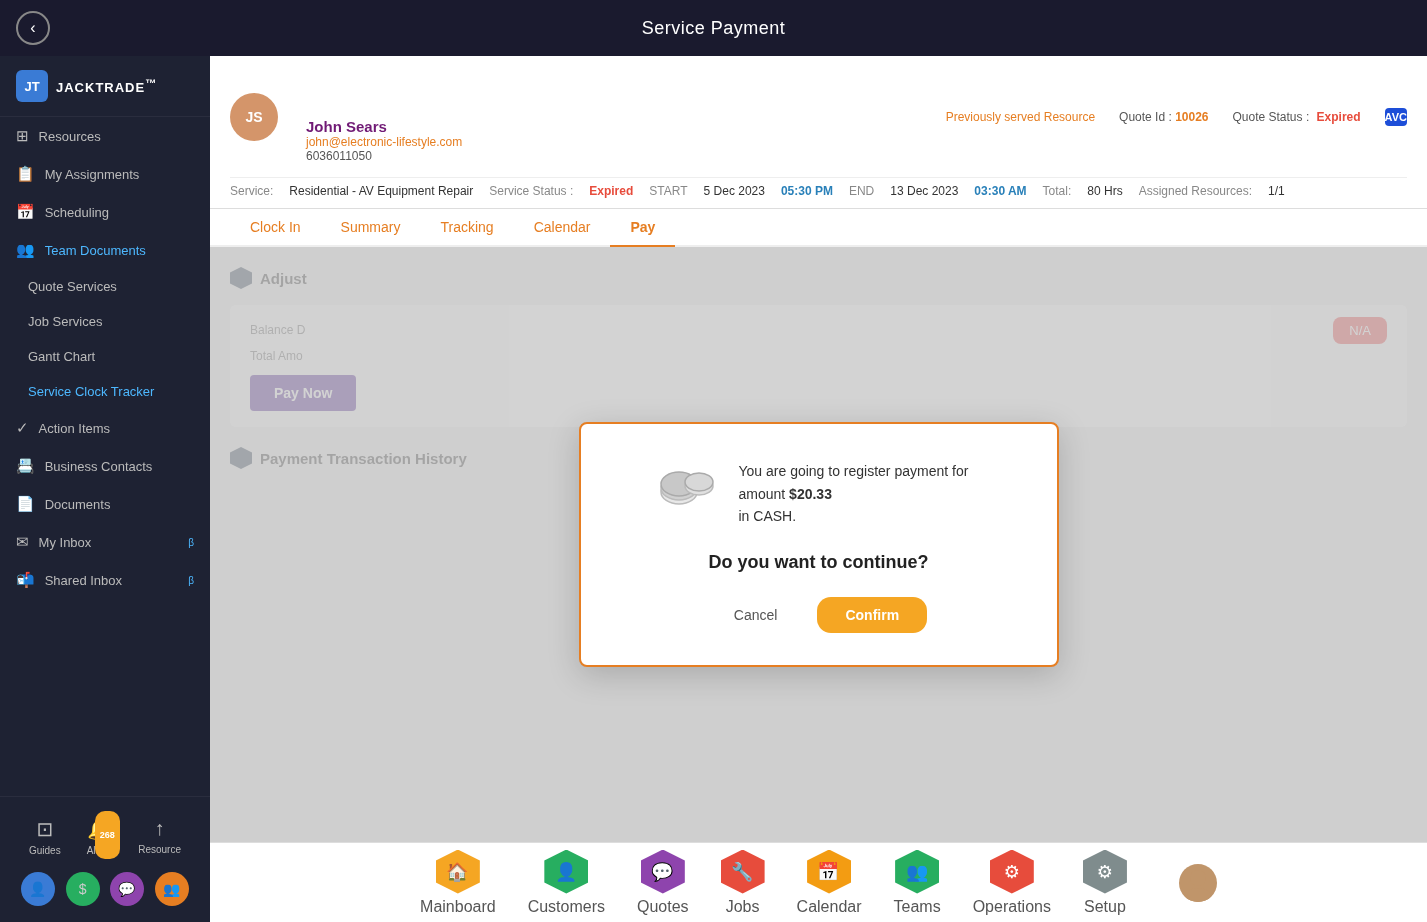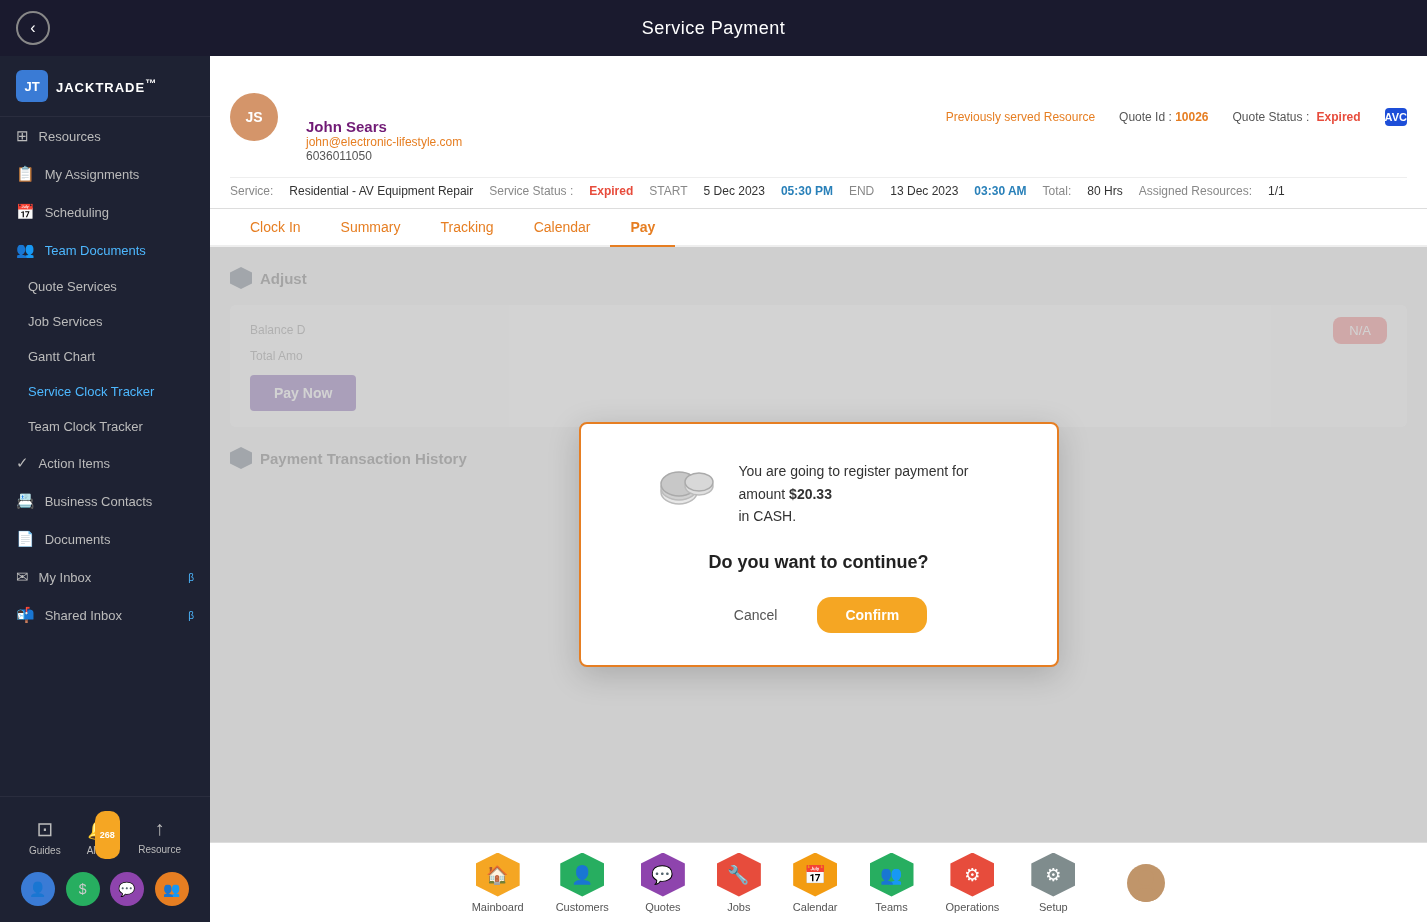--- a/index.html
+++ b/index.html
@@ -250,21 +250,21 @@
     .bottom-nav-item {
       display: flex; flex-direction: column; align-items: center; gap: 4px;
       cursor: pointer;
     }
     .bottom-nav-icon {
       width: 44px; height: 44px;
       clip-path: polygon(50% 0%, 100% 25%, 100% 75%, 50% 100%, 0% 75%, 0% 25%);
       display: flex; align-items: center; justify-content: center;
       font-size: 18px; color: #fff;
     }
-    .bottom-nav-label { font-size: 11px; color: #555; }
+    .bottom-nav-label { font-size: 16px; color: #555; }
     .bottom-nav-user {
       width: 38px; height: 38px; border-radius: 50%;
       background: #c0956a; overflow: hidden; margin-left: 20px;
       display: flex; align-items: center; justify-content: center;
     }
 
     
     ::-webkit-scrollbar { width: 6px; }
     ::-webkit-scrollbar-track { background: #f0f0f0; }
     ::-webkit-scrollbar-thumb { background: #ccc; border-radius: 3px; }
@@ -309,23 +309,20 @@
       <span>Quote Services</span>
     </div>
     <div class="sidebar-item sub">
       <span>Job Services</span>
     </div>
     <div class="sidebar-item sub">
       <span>Gantt Chart</span>
     </div>
     <div class="sidebar-item sub active-sub" style="color:#4db8ff;">
       <span>Service Clock Tracker</span>
-    </div>
-    <div class="sidebar-item sub">
-      <span>Team Clock Tracker</span>
     </div>
     <div class="sidebar-item">
       <span class="sidebar-item-icon">✓</span>
       <span>Action Items</span>
     </div>
     <div class="sidebar-item">
       <span class="sidebar-item-icon">📇</span>
       <span>Business Contacts</span>
     </div>
     <div class="sidebar-item">

